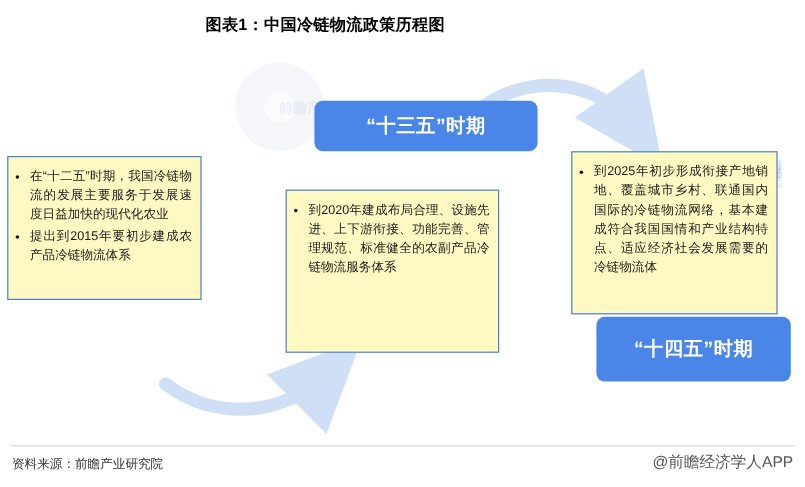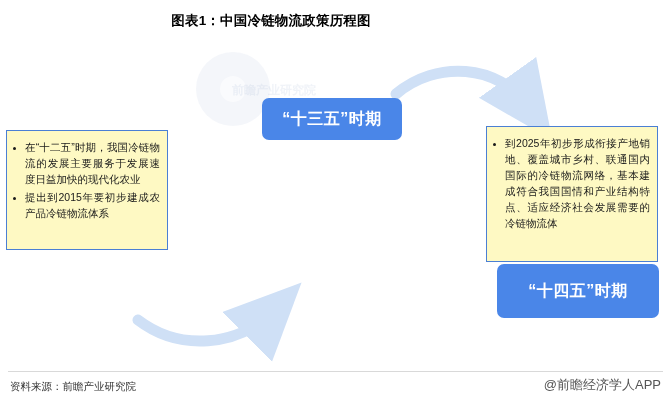--- a/index.html
+++ b/index.html
@@ -112,24 +112,24 @@
     letter-spacing: 0.5px;
     text-align: center;
   }
 
   
   #panel-1 { left: 6px;  top: 130px; width: 162px; height: 120px; }
   #chip-1  { left: 38px; top: 264px; width: 148px; height: 42px; }
 
   
   #panel-2 { left: 238px; top: 158px; width: 178px; height: 136px; }
-  #chip-2  { left: 262px; top: 98px;  width: 140px; height: 42px; }
-
-  
-  #panel-3 { left: 486px; top: 126px; width: 172px; height: 136px; }
+  #chip-2  { left: 262px; top: 84px;  width: 186px; height: 42px; }
+
+  
+  #panel-3 { left: 476px; top: 126px; width: 172px; height: 136px; }
   #chip-3  { left: 497px; top: 264px; width: 162px; height: 54px; }
 
   
   #arrows {
     position: absolute;
     left: 0;
     top: 0;
     width: 671px;
     height: 406px;
     pointer-events: none;
@@ -183,20 +183,25 @@
   </svg>
 
   <div class="panel" id="panel-1">
     <ul>
       <li>在“十二五”时期，我国冷链物流的发展主要服务于发展速度日益加快的现代化农业</li>
       <li>提出到2015年要初步建成农产品冷链物流体系</li>
     </ul>
   </div>
 
   <div class="chip" id="chip-2">“十三五”时期</div>
+  <div class="panel" id="panel-2">
+    <ul>
+      <li>到2020年建成布局合理、设施先进、上下游衔接、功能完善、管理规范、标准健全的农副产品冷链物流服务体系</li>
+    </ul>
+  </div>
 
   <div class="panel" id="panel-3">
     <ul>
       <li>到2025年初步形成衔接产地销地、覆盖城市乡村、联通国内国际的冷链物流网络，基本建成符合我国国情和产业结构特点、适应经济社会发展需要的冷链物流体</li>
     </ul>
   </div>
   <div class="chip" id="chip-3">“十四五”时期</div>
 
   <div class="footer-line"></div>
   <div class="source">资料来源：前瞻产业研究院</div>

